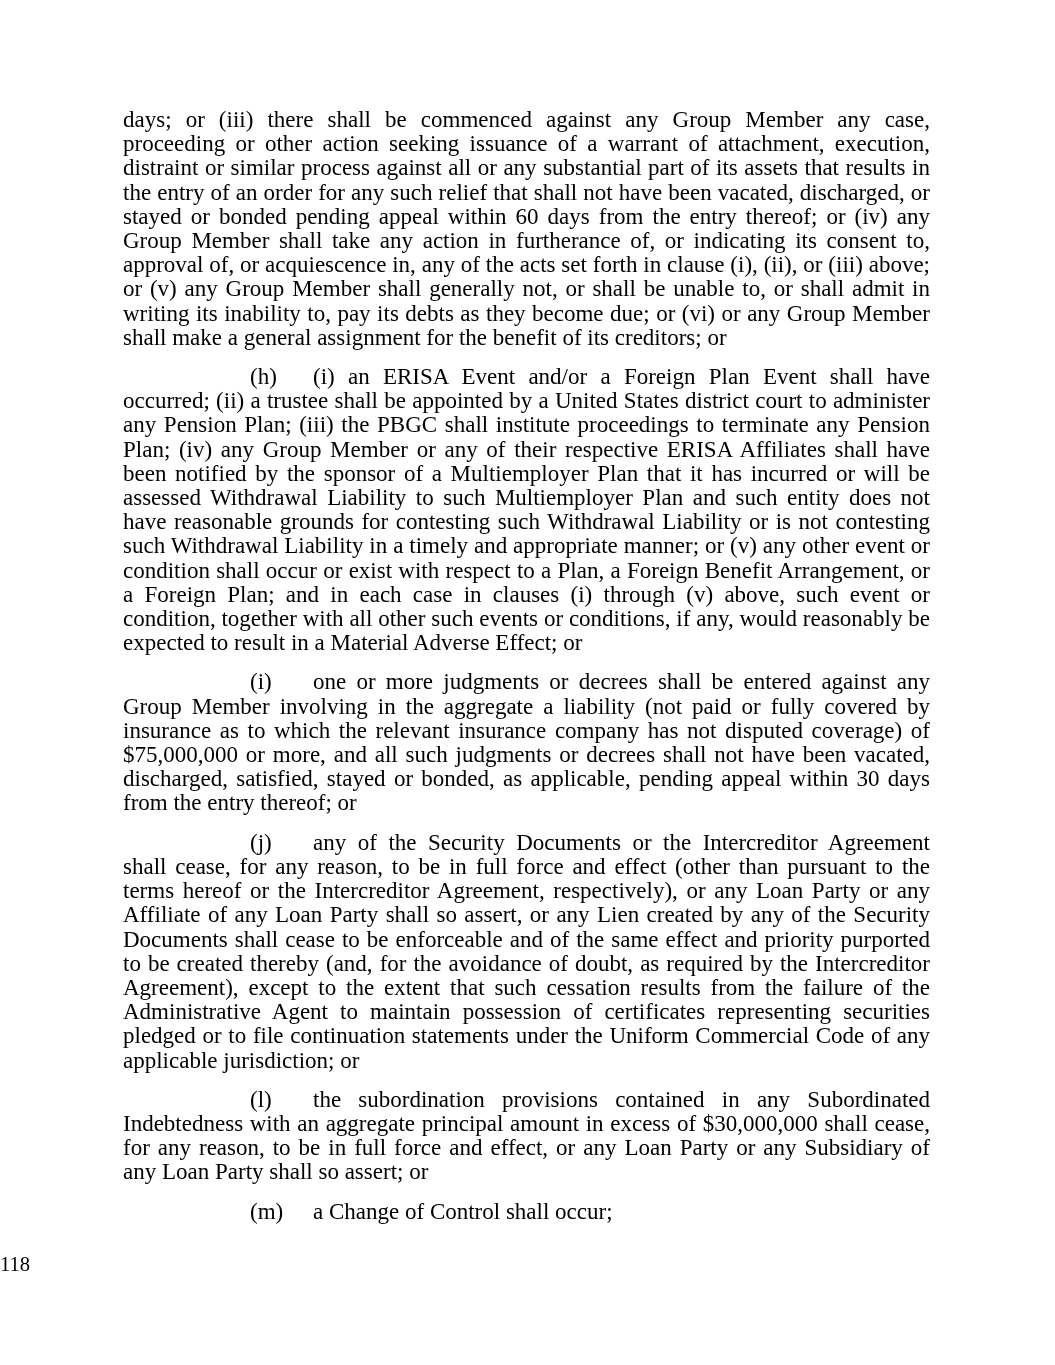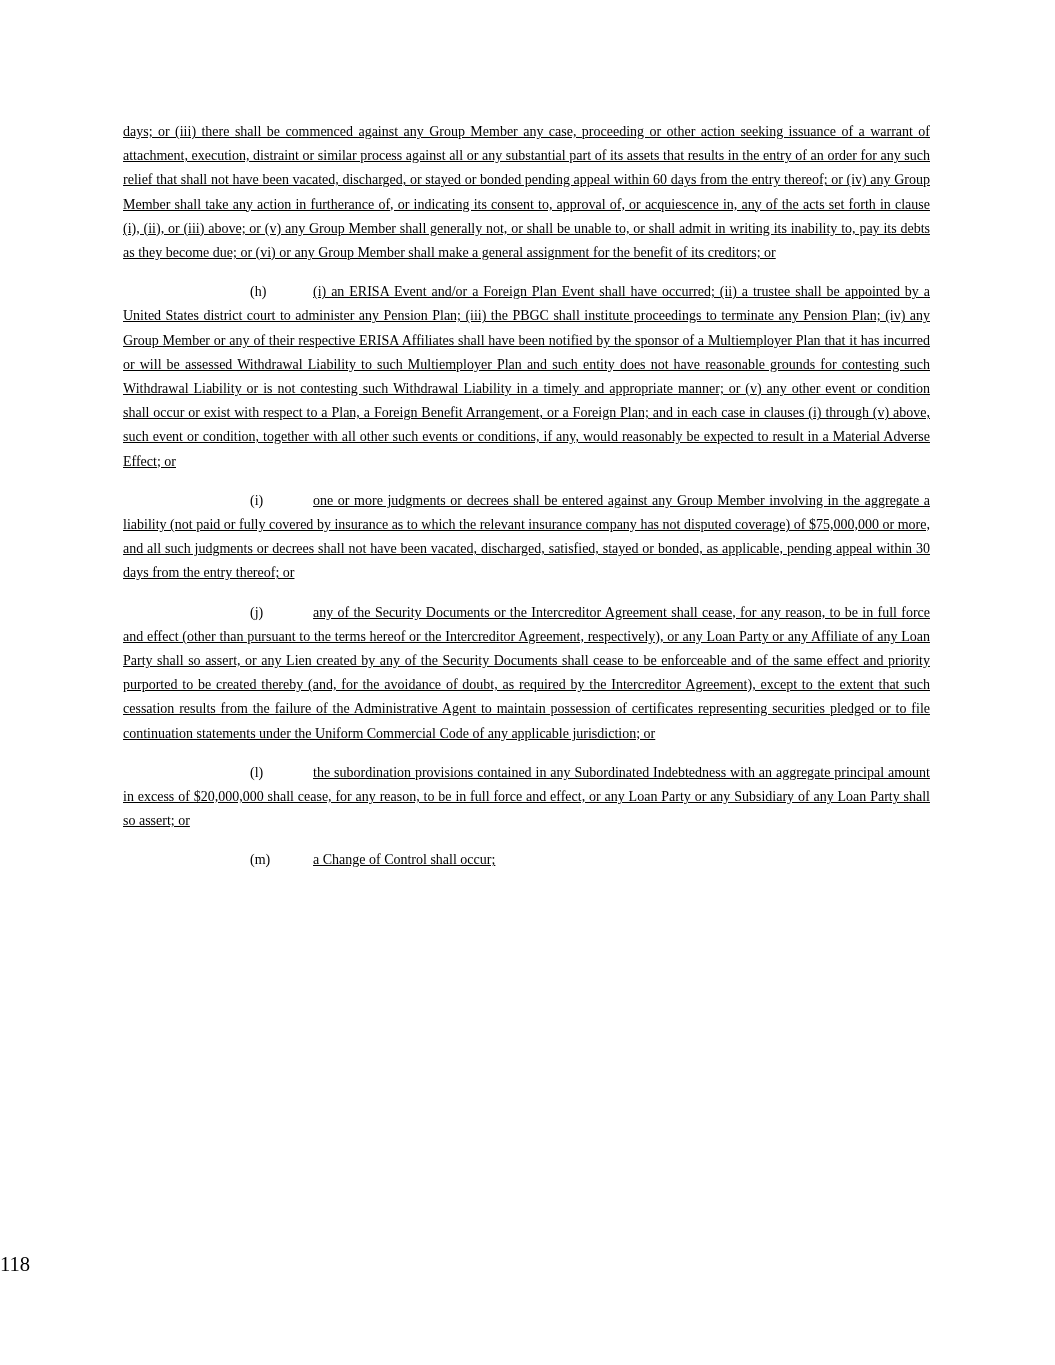--- a/index.html
+++ b/index.html
@@ -11,27 +11,26 @@
     position: relative;
     width: 1055px;
     height: 1365px;
     background: #ffffff;
     overflow: hidden;
     font-family: "Liberation Serif", serif;
     color: #000000;
   }
   .content {
     position: absolute;
-    top: 120px;
+    top: 108px;
     left: 123px;
     width: 807px;
-    font-size: 14px;
+    font-size: 23px;
     line-height: 24.2px;
     text-align: justify;
-    text-decoration: underline;
   }
   .para {
     margin: 0 0 15px 0;
     padding: 0;
   }
   .para:last-child {
     margin-bottom: 12px;
   }
   .plabel {
     display: inline-block;
@@ -57,20 +56,20 @@
 
     <p class="para">days; or (iii) there shall be commenced against any Group Member any case, proceeding or other action seeking issuance of a warrant of attachment, execution, distraint or similar process against all or any substantial part of its assets that results in the entry of an order for any such relief that shall not have been vacated, discharged, or stayed or bonded pending appeal within 60 days from the entry thereof; or (iv) any Group Member shall take any action in furtherance of, or indicating its consent to, approval of, or acquiescence in, any of the acts set forth in clause (i), (ii), or (iii) above; or (v) any Group Member shall generally not, or shall be unable to, or shall admit in writing its inability to, pay its debts as they become due; or (vi) or any Group Member shall make a general assignment for the benefit of its creditors; or</p>
 
     <p class="para"><span class="plabel">(h)</span><span>(i) an ERISA Event and/or a Foreign Plan Event shall have occurred; (ii) a trustee shall be appointed by a United States district court to administer any Pension Plan; (iii) the PBGC shall institute proceedings to terminate any Pension Plan; (iv) any Group Member or any of their respective ERISA Affiliates shall have been notified by the sponsor of a Multiemployer Plan that it has incurred or will be assessed Withdrawal Liability to such Multiemployer Plan and such entity does not have reasonable grounds for contesting such Withdrawal Liability or is not contesting such Withdrawal Liability in a timely and appropriate manner; or (v) any other event or condition shall occur or exist with respect to a Plan, a Foreign Benefit Arrangement, or a Foreign Plan; and in each case in clauses (i) through (v) above, such event or condition, together with all other such events or conditions, if any, would reasonably be expected to result in a Material Adverse Effect; or</span></p>
 
     <p class="para"><span class="plabel">(i)</span><span>one or more judgments or decrees shall be entered against any Group Member involving in the aggregate a liability (not paid or fully covered by insurance as to which the relevant insurance company has not disputed coverage) of $75,000,000 or more, and all such judgments or decrees shall not have been vacated, discharged, satisfied, stayed or bonded, as applicable, pending appeal within 30 days from the entry thereof; or</span></p>
 
     <p class="para"><span class="plabel">(j)</span><span>any of the Security Documents or the Intercreditor Agreement shall cease, for any reason, to be in full force and effect (other than pursuant to the terms hereof or the Intercreditor Agreement, respectively), or any Loan Party or any Affiliate of any Loan Party shall so assert, or any Lien created by any of the Security Documents shall cease to be enforceable and of the same effect and priority purported to be created thereby (and, for the avoidance of doubt, as required by the Intercreditor Agreement), except to the extent that such cessation results from the failure of the Administrative Agent to maintain possession of certificates representing securities pledged or to file continuation statements under the Uniform Commercial Code of any applicable jurisdiction; or</span></p>
 
 
-    <p class="para"><span class="plabel">(l)</span><span>the subordination provisions contained in any Subordinated Indebtedness with an aggregate principal amount in excess of $20,000,000 shall cease, for any reason, to be in full force and effect, or any Loan Party or any Subsidiary of any Loan Party shall so assert; or</span></p>
+    <p class="para"><span class="plabel">(l)</span><span>the subordination provisions contained in any Subordinated Indebtedness with an aggregate principal amount in excess of $30,000,000 shall cease, for any reason, to be in full force and effect, or any Loan Party or any Subsidiary of any Loan Party shall so assert; or</span></p>
 
     <p class="para"><span class="plabel">(m)</span><span>a Change of Control shall occur;</span></p>
 
   </div>
 
   <div class="page-number">118</div>
 </div>
 
 </body></html>

